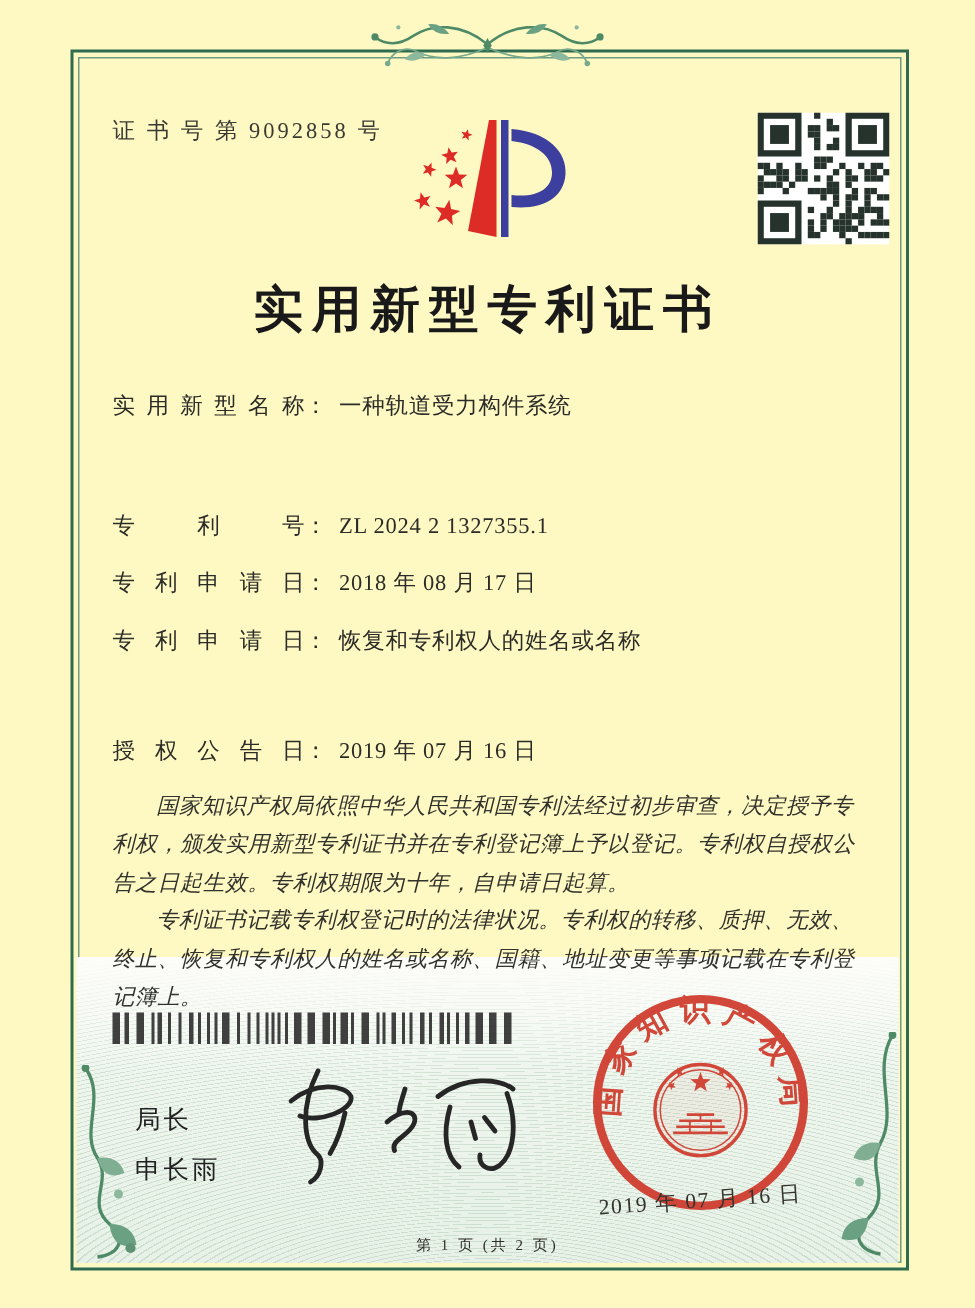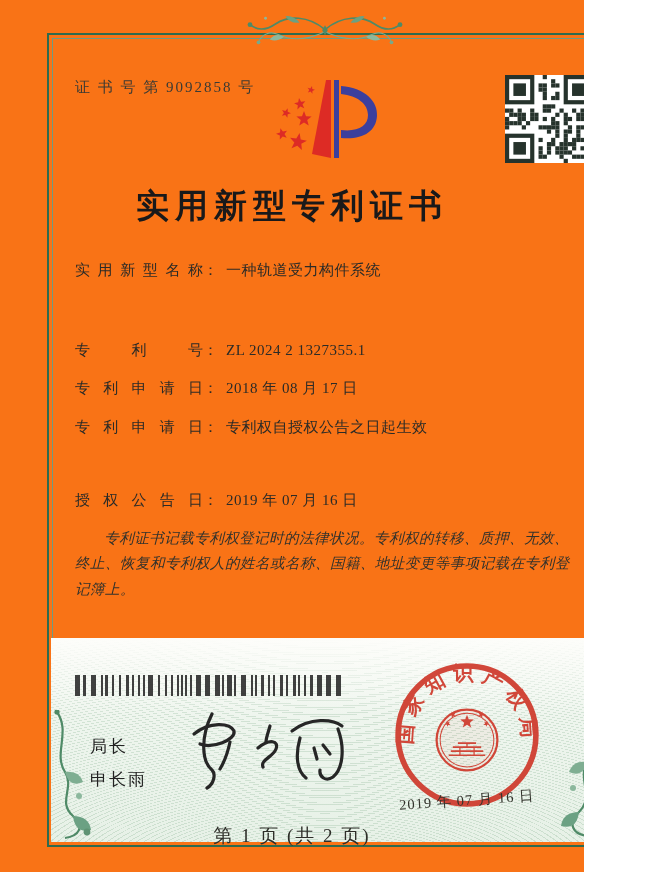--- a/index.html
+++ b/index.html
@@ -1,16 +1,16 @@
 <!DOCTYPE html>
 <html><head>
 <meta charset="utf-8">
 <style>
   html,body{margin:0;padding:0;background:#ffffff;}
-  .page{position:relative;width:584px;height:872px;background:#f97316;overflow:hidden;
+  .page{position:relative;width:650px;height:872px;background:#fef9c3;overflow:hidden;
         font-family:"Liberation Serif","DejaVu Serif",serif;color:#2b2b27;}
   
   .frame{position:absolute;left:47px;top:33px;width:555px;height:810px;border:2px solid #2e6b4f;}
   .frame-inner{position:absolute;inset:3px;border:1px solid #6d9c82;}
   
   .guilloche{position:absolute;left:51px;top:638px;width:548px;height:204px;z-index:0;
      background:
        repeating-radial-gradient(ellipse 900px 320px at 50% 118%,
          rgba(94,150,108,0.20) 0 1.5px, rgba(94,150,108,0) 1.5px 6.5px),
        linear-gradient(#f3f8f2,#e7f1e7);}
@@ -31,21 +31,21 @@
   .paras p{margin:0;text-indent:2em;letter-spacing:.4px;}
   .barcode{left:75px;top:675px;width:272px;height:21px;display:flex;align-items:stretch;z-index:2;}
   .barcode div{background:#202020;opacity:.85;}
   .signer{left:90px;top:735px;font-size:17px;z-index:2;color:#222;
           font-family:"Liberation Sans","DejaVu Sans",sans-serif;}
   .signer div{margin-bottom:10px;letter-spacing:2px;}
   .sig-svg{left:182px;top:704px;z-index:3;}
   .seal-svg{left:391px;top:661px;z-index:3;opacity:.93;}
   .seal-date{left:399px;top:791px;font-size:14.5px;color:#34342d;letter-spacing:1px;
              transform:rotate(-4deg);z-index:4;white-space:nowrap;}
-  .footer{left:0;right:0;top:823px;text-align:center;font-size:19px;color:#2e2e29;z-index:2;
+  .footer{left:0;right:0;top:823px;text-align:center;font-size:10px;color:#2e2e29;z-index:2;
           letter-spacing:2px;}
   .qr-svg{left:505px;top:75px;z-index:2;}
   .logo-svg{left:274px;top:74px;z-index:2;}
   .flourish{left:233px;top:8px;z-index:3;}
   .vine-left{left:49px;top:710px;z-index:2;}
   .vine-right{left:551px;top:688px;z-index:2;}
 </style>
 </head>
 <body>
 
@@ -241,27 +241,28 @@
   </div>
 
   <div class="abs title">实用新型专利证书</div>
   <div class="abs field-row" style="top:341px">
     <span class="flabel">专利号</span><span class="fcolon">：</span><span class="fvalue">ZL 2024 2 1327355.1</span>
   </div>
   <div class="abs field-row" style="top:379px">
     <span class="flabel">专利申请日</span><span class="fcolon">：</span><span class="fvalue">2018 年 08 月 17 日</span>
   </div>
   <div class="abs field-row" style="top:418px">
-    <span class="flabel">专利申请日</span><span class="fcolon">：</span><span class="fvalue">专利权自授权公告之日起生效</span>
+    <span class="flabel">专利申请日</span><span class="fcolon">：</span><span class="fvalue">恢复和专利权人的姓名或名称</span>
   </div>
   <div class="abs field-row" style="top:491px;position:absolute">
     <span class="flabel">授权公告日</span><span class="fcolon">：</span><span class="fvalue">2019 年 07 月 16 日</span>
   </div>
 
   <div class="abs paras">
+    <p>国家知识产权局依照中华人民共和国专利法经过初步审查，决定授予专利权，颁发实用新型专利证书并在专利登记簿上予以登记。专利权自授权公告之日起生效。专利权期限为十年，自申请日起算。</p>
     <p>专利证书记载专利权登记时的法律状况。专利权的转移、质押、无效、终止、恢复和专利权人的姓名或名称、国籍、地址变更等事项记载在专利登记簿上。</p>
   </div>
 
   <div id="barcode" class="abs barcode">
       <div style="width: 5px; margin-right: 3px;"></div>
       <div style="width: 3px; margin-right: 5px;"></div>
       <div style="width: 5px; margin-right: 5px;"></div>
       <div style="width: 2px; margin-right: 2px;"></div>
       <div style="width: 3px; margin-right: 4px;"></div>
       <div style="width: 2px; margin-right: 5px;"></div>

